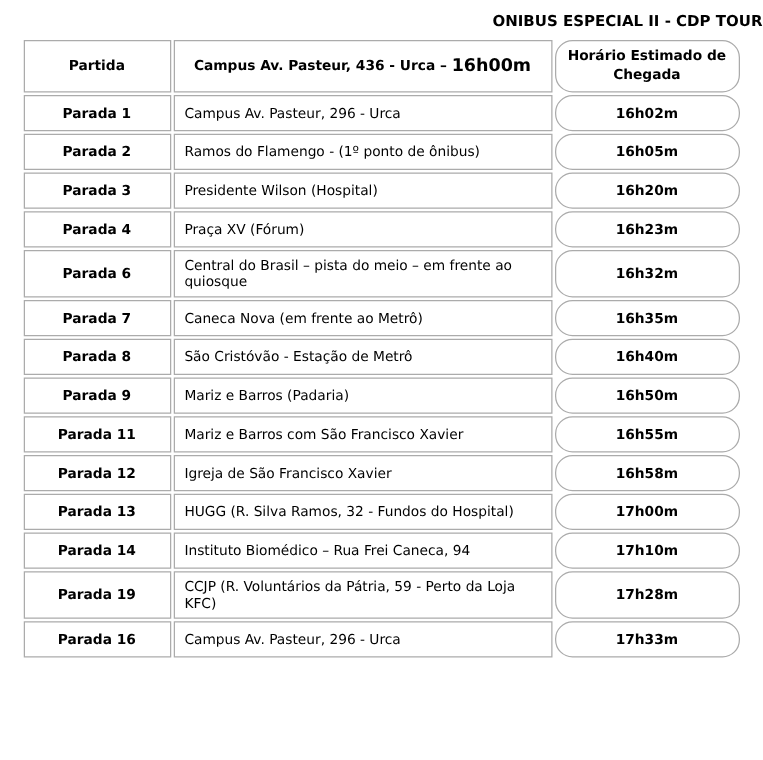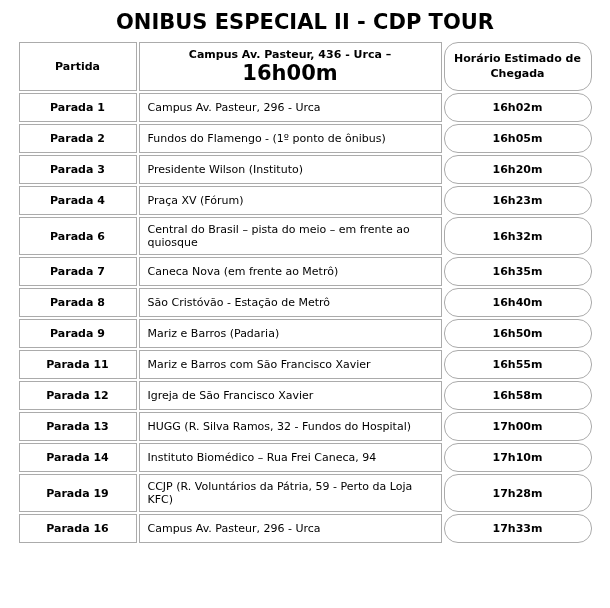--- a/index.html
+++ b/index.html
@@ -11,22 +11,22 @@
     font-family: "DejaVu Sans", "Liberation Sans", sans-serif;
     color: #000000;
   }
   .page {
     width: 610px;
     box-sizing: border-box;
     padding-top: 10px;
   }
   .title {
     margin: 0 0 6px 0;
-    text-align: center;
-    font-size: 21px;
+    text-align: right;
+    font-size: 12px;
     font-weight: bold;
     color: #000000;
     font-family: "DejaVu Sans", "Liberation Sans", sans-serif;
   }
   table.schedule {
     width: 577px;
     margin: 0 auto;
     border-collapse: separate;
     border-spacing: 2px;
     table-layout: fixed;
@@ -41,21 +41,21 @@
   }
   th.col-stop, td.col-stop { width: 100px; text-align: center; font-weight: bold; }
   th.col-loc,  td.col-loc  { text-align: left; }
   th.col-loc               { text-align: center; font-weight: bold; font-size: 12px; }
   th.col-time, td.col-time { width: 130px; text-align: center; border-radius: 14px; }
   th.col-time              { font-weight: bold; font-size: 11px; line-height: 1.35; }
   td.col-loc { font-weight: normal; }
   td.col-time { font-weight: bold; }
   th.col-stop { font-size: 12px; padding: 14px 8px; }
   .big-time {
-    font-size: 21px;
+    font-size: 14px;
     font-weight: bold;
     vertical-align: middle;
     letter-spacing: 0px;
   }
   td { height: 17px; }
 </style>
 </head>
 <body>
 
 <div class="page">
@@ -72,26 +72,26 @@
       </tr>
     </thead>
     <tbody>
         <tr>
           <td class="col-stop">Parada 1</td>
           <td class="col-loc">Campus Av. Pasteur, 296 - Urca</td>
           <td class="col-time">16h02m</td>
         </tr>
         <tr>
           <td class="col-stop">Parada 2</td>
-          <td class="col-loc">Fundos do Flamengo - (1º ponto de ônibus)</td>
+          <td class="col-loc">Ramos do Flamengo - (1º ponto de ônibus)</td>
           <td class="col-time">16h05m</td>
         </tr>
         <tr>
           <td class="col-stop">Parada 3</td>
-          <td class="col-loc">Presidente Wilson (Instituto)</td>
+          <td class="col-loc">Presidente Wilson (Hospital)</td>
           <td class="col-time">16h20m</td>
         </tr>
         <tr>
           <td class="col-stop">Parada 4</td>
           <td class="col-loc">Praça XV (Fórum)</td>
           <td class="col-time">16h23m</td>
         </tr>
         <tr>
           <td class="col-stop">Parada 6</td>
           <td class="col-loc">Central do Brasil – pista do meio – em frente ao quiosque</td>

